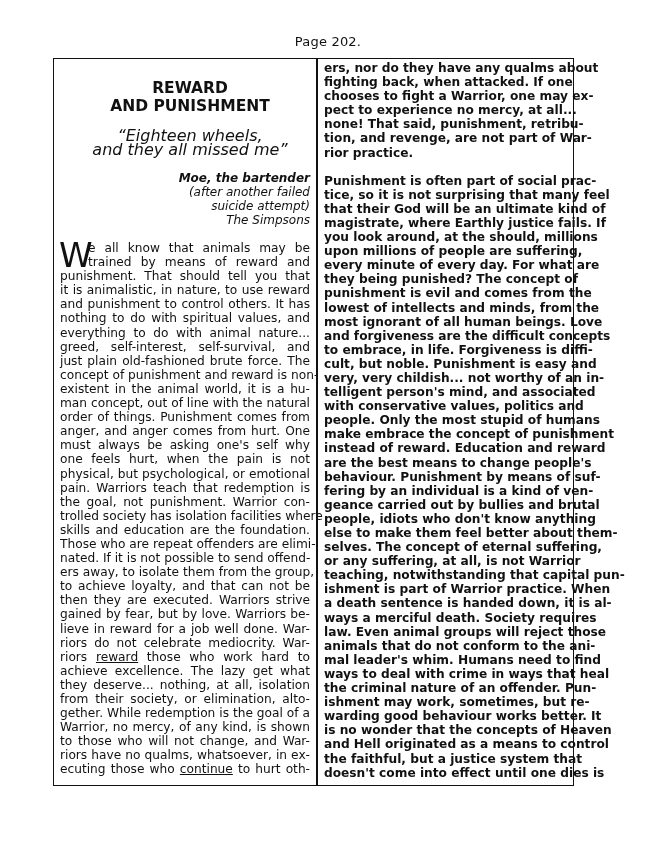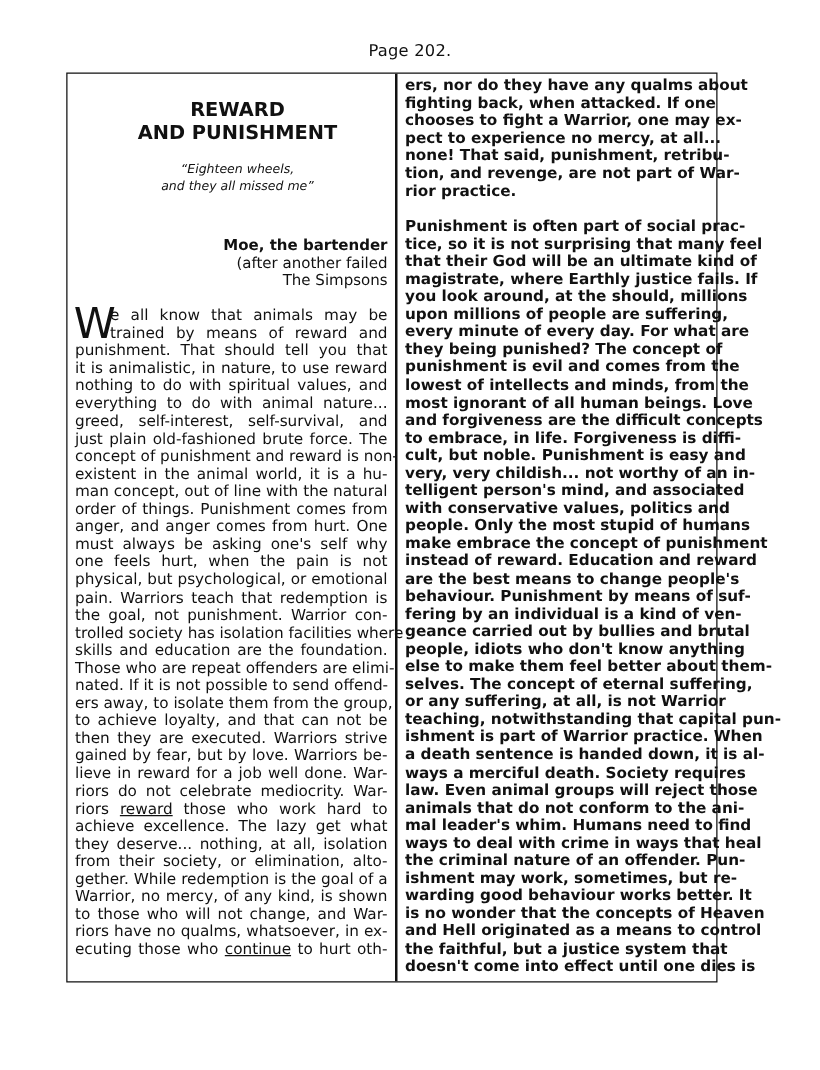--- a/index.html
+++ b/index.html
@@ -8,24 +8,24 @@
   .page-number { position: absolute; top: 34px; left: 0; width: 656px; text-align: center;
                  font-size: 13px; letter-spacing: 0.2px; }
   .frame { position: absolute; left: 53px; top: 58px; width: 521px; height: 728px;
            border: 1.5px solid #111; box-sizing: border-box; }
   .divider { position: absolute; left: 262px; top: 0; bottom: 0; width: 1.5px; background: #111; }
   .col { position: absolute; top: 0; bottom: 0; font-size: 12.2px; line-height: 14.1px; }
   .col-left { left: 6px; width: 250px; }
   .col-right { left: 270px; width: 242px; font-weight: bold; }
   .title { text-align: center; font-weight: bold; font-size: 15.5px; line-height: 18px;
            margin-top: 20px; margin-left: 10px; }
-  .epigraph { text-align: center; font-style: italic; font-size: 10px; line-height: 14px;
+  .epigraph { text-align: center; font-style: italic; font-size: 16px; line-height: 14px;
               margin-top: 14px; margin-left: 10px; }
-  .attribution { text-align: right; font-size: 12px; line-height: 14px;
-                 margin-top: 32px; padding-right: 0px; }
+  .attribution { text-align: right; font-style: italic; font-size: 12px; line-height: 14px;
+                 margin-top: 14px; padding-right: 0px; }
   .attribution .name { font-weight: bold; }
   .body-text { text-align: justify; margin-top: 14px; }
   .line { display: block; text-align: justify; text-align-last: justify; white-space: nowrap;
           height: 14.1px; }
   .line.last { text-align-last: left; }
   .dropcap-wrap { position: relative; }
   .dropcap { position: absolute; left: -1px; top: 0px; font-size: 34px; line-height: 28px; }
   .indent { padding-left: 28px; }
   .u { text-decoration: underline; }
   .para-gap { height: 14px; }
@@ -44,32 +44,34 @@
       <div>REWARD</div>
       <div>AND PUNISHMENT</div>
     </div>
     <div class="epigraph">
       <div>“Eighteen  wheels,</div>
       <div>and  they all  missed  me”</div>
     </div>
     <div class="attribution">
       <div class="name">Moe, the bartender</div>
       <div>(after another  failed</div>
+      <div>suicide attempt)</div>
       <div>The Simpsons</div>
     </div>
 
     <div class="body-text">
       <div class="dropcap-wrap">
         <span class="dropcap">W</span>
         <span class="line indent">e all know that animals may be</span>
         <span class="line indent">trained  by means of reward and</span>
       </div>
       <div id="left-lines">
           <span class="line">punishment.  That  should  tell you  that</span>
           <span class="line">it  is  animalistic, in nature, to use reward</span>
+          <span class="line">and punishment  to control others.  It has</span>
           <span class="line">nothing to do with spiritual values, and</span>
           <span class="line">everything to do with animal nature...</span>
           <span class="line">greed,  self-interest,   self-survival,   and</span>
           <span class="line">just plain old-fashioned brute force.  The</span>
           <span class="line">concept of punishment and reward is non-</span>
           <span class="line">existent in the animal world, it is a hu-</span>
           <span class="line">man concept, out of line with the natural</span>
           <span class="line">order of things.  Punishment comes from</span>
           <span class="line">anger, and anger comes from hurt.  One</span>
           <span class="line">must  always  be asking  one's  self  why</span>

